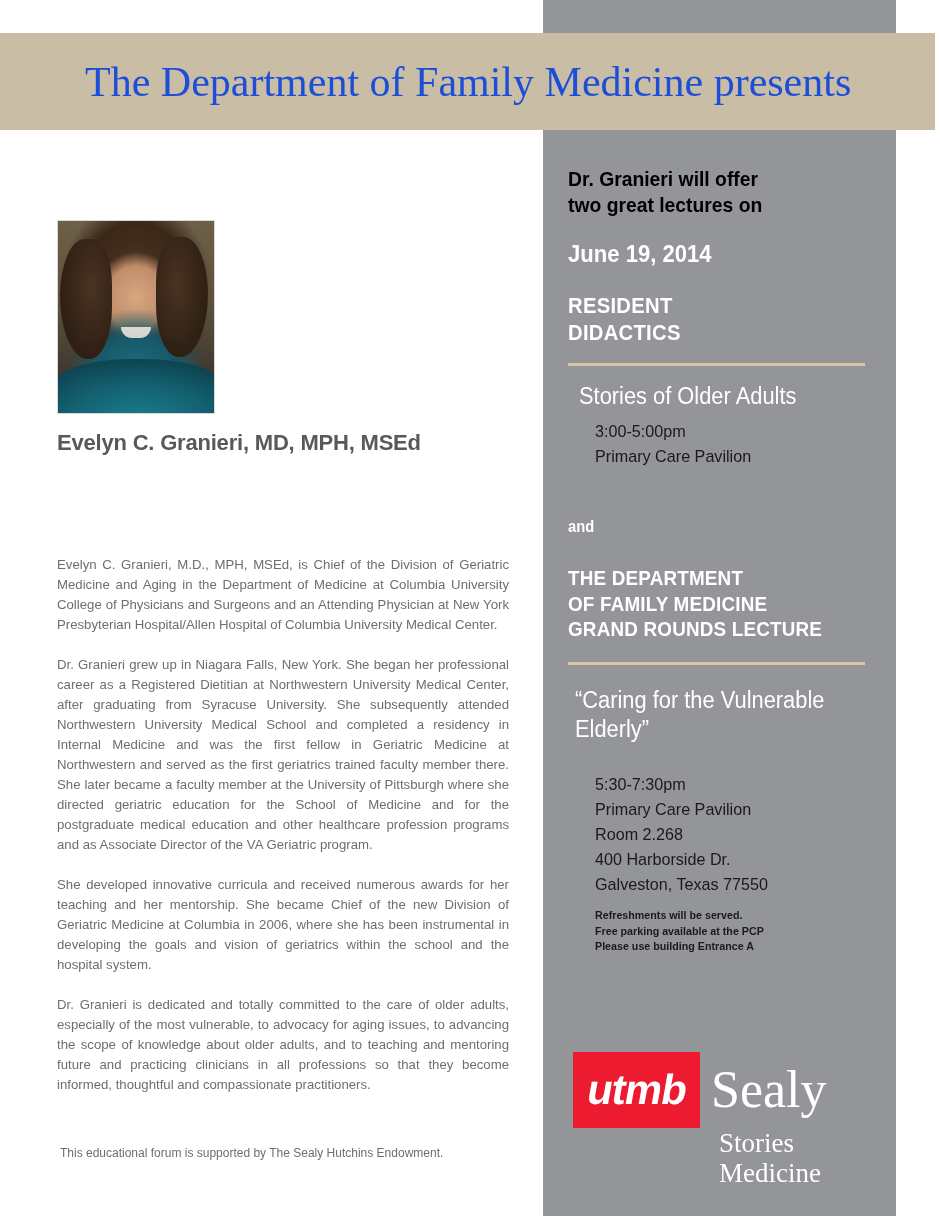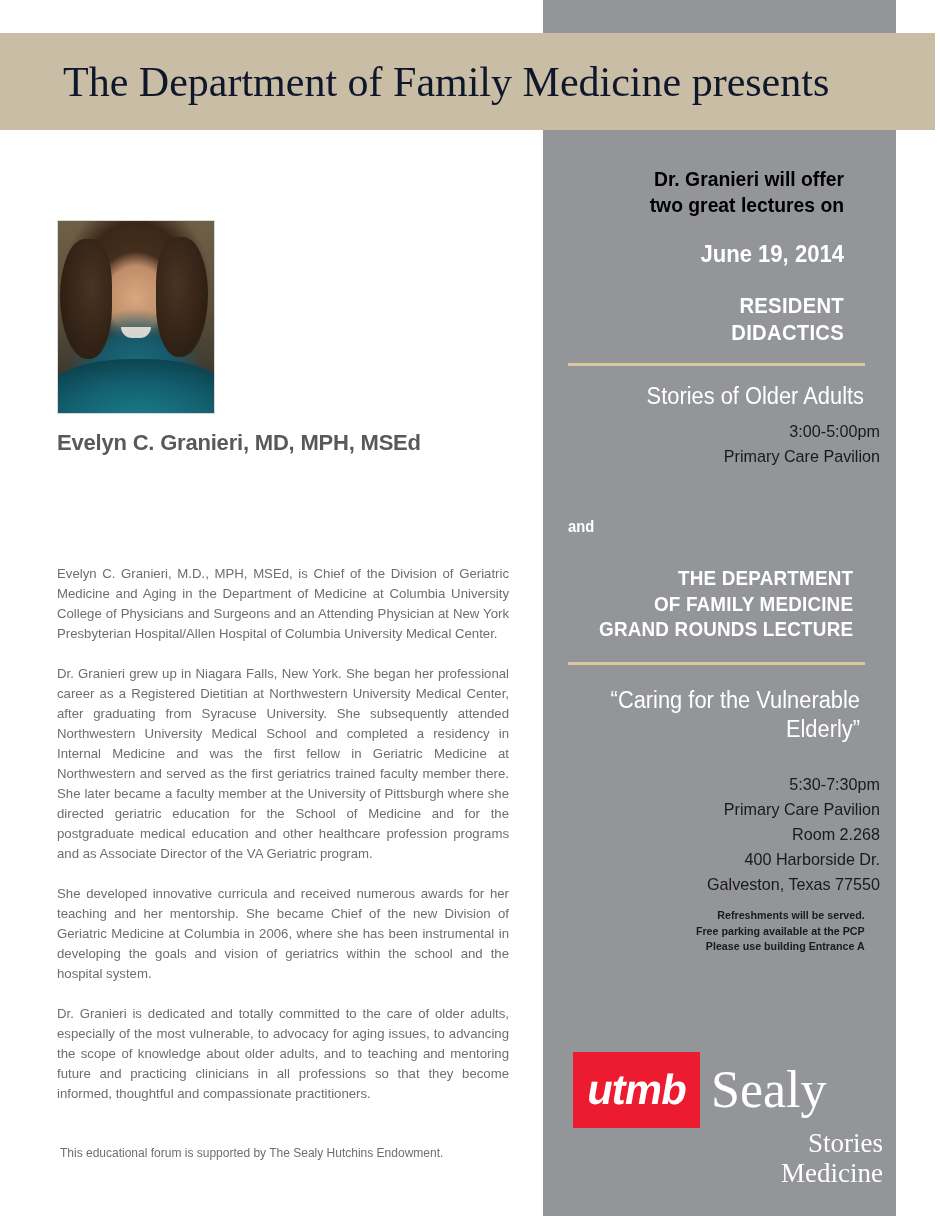--- a/index.html
+++ b/index.html
@@ -17,22 +17,22 @@
   }
 
   
   .header-band{
     position:absolute;left:0;top:33px;width:935px;height:97px;
     background:#c9bda6;
     display:flex;align-items:center;
   }
   .header-title{
     font-family:"Liberation Serif", serif;
-    font-size:42px;line-height:1;color:#0f172a;
-    margin-left:63px;letter-spacing:0px;white-space:nowrap;
+    font-size:42px;line-height:1;color:#1d4ed8;
+    margin-left:85px;letter-spacing:0px;white-space:nowrap;
   }
 
   
   .left-col{
     position:absolute;left:0;top:130px;width:543px;height:1086px;
     background:#ffffff;
     text-decoration:underline;
   }
 
   .portrait{
@@ -78,29 +78,29 @@
   .person-lines{
     position:absolute;left:57px;top:328px;width:470px;
     font-size:14.5px;line-height:18.5px;color:#6d6e71;
   }
 
   .bio{
     position:absolute;left:57px;top:418px;width:452px;
     font-size:13.2px;line-height:20px;color:#6d6e71;
     text-align:justify;
   }
-  .bio p{margin:16px 0 20px 0;}
+  .bio p{margin:7px 0 20px 0;}
 
   .endowment{
     position:absolute;left:60px;top:1000px;width:452px;
     font-size:12px;color:#6d6e71;margin-top:16px;
   }
 
   
-  .rp{position:absolute;left:543px;top:0;width:353px;height:1216px;text-align:right;}
+  .rp{position:absolute;left:543px;top:0;width:353px;height:1216px;}
 
   .rp-intro{
     position:absolute;left:25px;top:166px;width:300px;
     font-size:21px;line-height:26px;font-weight:bold;color:#000;
     font-stretch:condensed;transform:scaleX(.92);transform-origin:left top;
   }
   .rp-date{
     position:absolute;left:25px;top:240px;width:300px;
     font-size:24px;line-height:28px;font-weight:bold;color:#ffffff;
     transform:scaleX(.92);transform-origin:left top;

